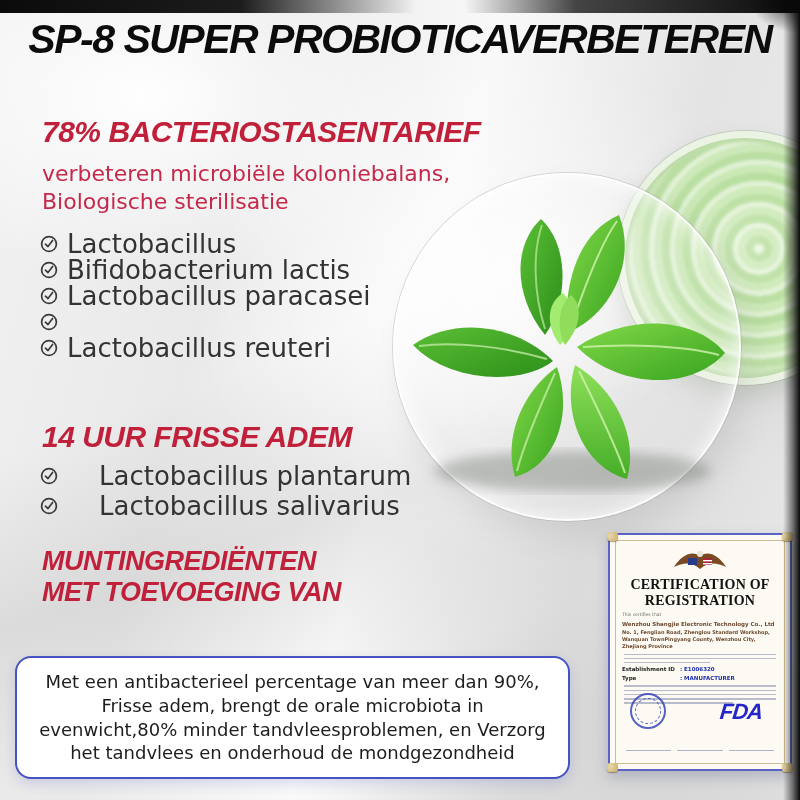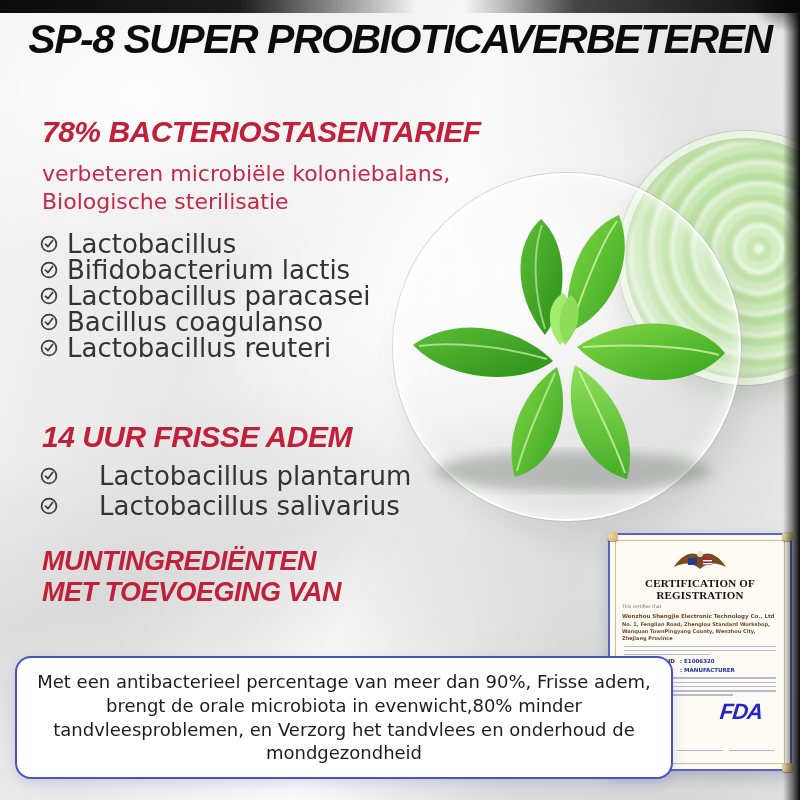--- a/index.html
+++ b/index.html
@@ -57,41 +57,41 @@
   
   .cert{position:absolute;left:608px;top:533px;width:184px;height:238px;z-index:4;
     background:#fcfaf2;border:2px solid #5a62c6;border-radius:3px;
     box-shadow:0 6px 14px rgba(60,70,120,.25);box-sizing:border-box;padding:5px;}
   .cert-inner{position:relative;border:1px solid #cdbd93;height:100%;box-sizing:border-box;
     padding:4px 6px;text-align:center;overflow:hidden;}
   .curl{position:absolute;width:11px;height:9px;border-radius:3px;z-index:2;
     background:radial-gradient(circle at 30% 40%, #e8d9ae, #c9ab66);box-shadow:0 1px 1px rgba(90,70,30,.5);}
   .curl.tl{left:-3px;top:-3px;} .curl.tr{right:-3px;top:-3px;}
   .curl.bl{left:-3px;bottom:-3px;} .curl.br{right:-3px;bottom:-3px;}
-  .cert-title{font-family:"Liberation Serif",serif;font-weight:bold;font-size:11px;
+  .cert-title{font-family:"Liberation Serif",serif;font-weight:bold;font-size:14px;
     letter-spacing:.2px;color:#111;margin-top:2px;}
   .cert-certifies{font-size:4.5px;color:#6b6b6b;text-align:left;margin-top:3px;}
   .cert-co{font-size:5.5px;font-weight:bold;color:#6d4a2f;text-align:left;margin-top:4px;line-height:7.5px;}
   .cert-addr{font-size:5px;font-weight:bold;color:#6d4a2f;text-align:left;line-height:7px;}
   .fineprint{margin-top:4px;}
   .fineprint .ln{height:1.6px;background:#a0a6bd;opacity:.75;margin:2.6px 2px;}
   .cert-row{display:flex;font-size:5.5px;font-weight:bold;color:#222;text-align:left;margin-top:3px;}
   .cert-row .k{width:58px;}
   .cert-row .v{color:#1c2fae;}
   .stamp{position:absolute;left:14px;bottom:34px;width:32px;height:32px;border-radius:50%;
     border:2px solid #2d3db8;opacity:.8;}
   .stamp::after{content:"";position:absolute;inset:3px;border-radius:50%;border:1px dashed #2d3db8;}
   .fda{position:absolute;right:22px;bottom:38px;font-family:"Liberation Sans",sans-serif;
     font-weight:bold;font-style:italic;font-size:22px;letter-spacing:-1px;color:#2526c9;
     transform:skewX(-6deg);}
   .cert-footline{position:absolute;left:10px;right:10px;bottom:12px;display:flex;gap:6px;}
   .cert-footline .ln{height:1.5px;background:#9aa0b8;flex:1;opacity:.8;}
 
   
-  .infobox{position:absolute;left:15px;top:656px;width:658px;min-height:106px;z-index:5;
+  .infobox{position:absolute;left:15px;top:656px;width:555px;min-height:106px;z-index:5;
     background:#fff;border:2px solid #4653c2;border-radius:16px;box-sizing:border-box;
     padding:12px 14px;display:flex;align-items:center;justify-content:center;
     box-shadow:0 5px 12px rgba(70,83,194,.18);}
   .infobox p{margin:0;text-align:center;font-size:18px;line-height:1.32;color:#1d1d1d;}
 </style>
 </head>
 <body>
 
 <div class="canvas">
 
@@ -166,21 +166,20 @@
           <circle cx="9" cy="9" r="7.4" fill="none" stroke="#3a3a3a" stroke-width="1.7"></circle>
           <path d="M5.4,9.2 L8,11.5 L12.6,5.4" fill="none" stroke="#3a3a3a" stroke-width="1.7" stroke-linecap="round" stroke-linejoin="round"></path>
         </svg>
       <span>Lactobacillus paracasei</span>
       </li>
     <li>
       <svg width="18" height="18" viewBox="0 0 18 18">
           <circle cx="9" cy="9" r="7.4" fill="none" stroke="#3a3a3a" stroke-width="1.7"></circle>
           <path d="M5.4,9.2 L8,11.5 L12.6,5.4" fill="none" stroke="#3a3a3a" stroke-width="1.7" stroke-linecap="round" stroke-linejoin="round"></path>
         </svg>
-      <span>Bacillus coagulanso</span>
       </li>
     <li>
       <svg width="18" height="18" viewBox="0 0 18 18">
           <circle cx="9" cy="9" r="7.4" fill="none" stroke="#3a3a3a" stroke-width="1.7"></circle>
           <path d="M5.4,9.2 L8,11.5 L12.6,5.4" fill="none" stroke="#3a3a3a" stroke-width="1.7" stroke-linecap="round" stroke-linejoin="round"></path>
         </svg>
       <span>Lactobacillus reuteri</span>
       </li>
   </ul>
 

